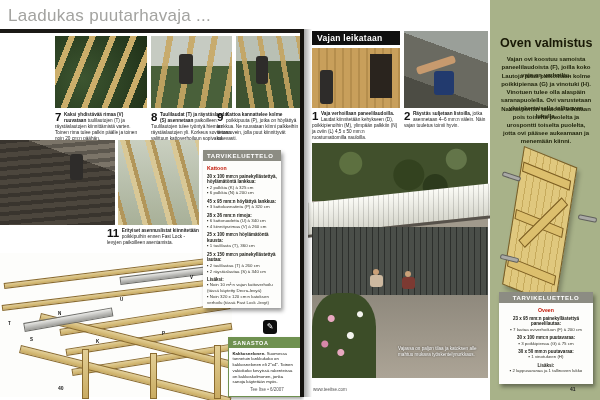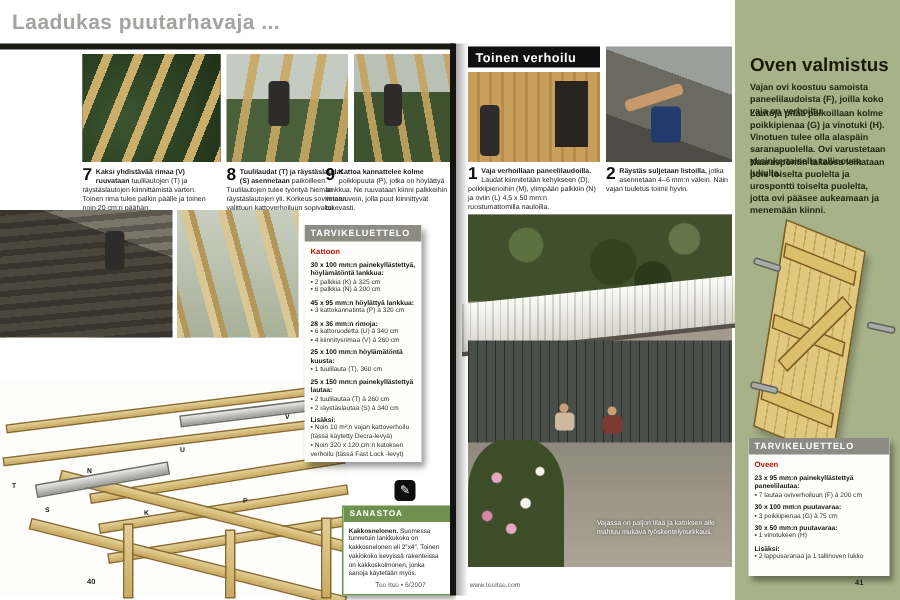--- a/index.html
+++ b/index.html
@@ -6,21 +6,21 @@
   #canvas{position:relative;width:600px;height:400px;background:#f2f2ef;overflow:hidden;
     font-family:"Liberation Sans",sans-serif;}
   .abs{position:absolute;}
   
   #leftpage{left:0;top:0;width:304px;height:400px;background:#fff;}
   #rightpage{left:304px;top:0;width:186px;height:400px;background:#fff;}
   #gutter{left:300px;top:29px;width:4px;height:368px;background:#15130f;}
   #gutter-shadow{left:304px;top:29px;width:8px;height:368px;
     background:linear-gradient(90deg,rgba(0,0,0,.35),rgba(0,0,0,0));}
   
-  .mag-header{left:8px;top:6px;font-size:14px;font-weight:bold;color:#a3a3a0;letter-spacing:.3px;}
+  .mag-header{left:8px;top:6px;font-size:17px;font-weight:normal;color:#a3a3a0;letter-spacing:.3px;}
   #toprule{left:0;top:29px;width:303px;height:4px;background:#1b1916;}
   
   .ph{position:absolute;overflow:hidden;background:#777;}
   .ph-beams{background-color:#2e4423;background-image:
     repeating-linear-gradient(112deg,transparent 0 13px,rgba(212,180,110,.95) 13px 19px),
     radial-gradient(circle at 30% 60%,#3c5530,#1f3018);}
   .ph-frame{background:repeating-linear-gradient(100deg,transparent 0 16px,rgba(200,168,100,.9) 16px 22px),
     linear-gradient(180deg,#c6cbc2 0 42%,#49603a 42% 100%);}
   .ph-frame2{background:repeating-linear-gradient(80deg,transparent 0 14px,rgba(196,164,96,.9) 14px 19px),
     linear-gradient(180deg,#b9c0b4 0 35%,#3f5331 35% 100%);}
@@ -85,21 +85,21 @@
   .bp-bush{position:absolute;left:0;top:150px;width:64px;height:85px;background-color:#3c4d28;
     background-image:radial-gradient(circle at 30% 30%,#e8a8c0 0 3px,transparent 4px),
     radial-gradient(circle at 60% 50%,#f3f3ee 0 3px,transparent 4px),
     radial-gradient(circle at 45% 70%,#e8a8c0 0 3px,transparent 4px),
     radial-gradient(circle at 75% 25%,#f3f3ee 0 2.5px,transparent 3.5px),
     radial-gradient(circle at 20% 60%,#d687a8 0 3px,transparent 4px);
     border-radius:40% 40% 0 0;}
   .bp-caption{position:absolute;left:86px;top:203px;width:84px;font-size:4.6px;line-height:1.35;
     color:#fff;text-shadow:0 0 2px rgba(0,0,0,.8);}
   
-  #sidebar{left:490px;top:0;width:110px;height:400px;background:#a8b289;}
+  #sidebar{left:490px;top:0;width:110px;height:400px;background:#a8b289;text-align:center;}
   .sb-title{position:absolute;left:10px;top:36px;font-size:12.5px;font-weight:bold;color:#191906;}
   .sb-par{position:absolute;left:10px;width:92px;font-size:6px;font-weight:bold;line-height:1.32;color:#23270f;margin:0;}
   
   .door{position:absolute;left:22px;top:6px;width:54px;height:138px;transform:rotate(9deg) skewY(13deg);
     transform-origin:top left;border:1px solid #7b5d22;
     background:repeating-linear-gradient(90deg,#e0c87e 0 6px,#c6aa5c 6px 7px);
     box-shadow:3px 3px 4px rgba(0,0,0,.25);}
   .batten{position:absolute;left:1px;width:48px;height:8px;background:#dcbf6d;border:1px solid #7b5d22;}
   .brace{position:absolute;left:-4px;top:60px;width:66px;height:7px;background:#dcbf6d;border:1px solid #7b5d22;
     transform:rotate(-58deg);}
@@ -136,20 +136,24 @@
     <div class="cap" style="left:217px;top:112px;width:84px;">
       <span class="num">9</span><b>Kattoa kannattelee kolme</b>
       <span>poikkipuuta (P), jotka on höylättyä lankkua. Ne ruuvataan kiinni palkkeihin vinoruuvein, jolla puut kiinnittyvät tukevasti.</span>
     </div>
 
     <div class="ph ph-roofdark" style="left:0;top:140px;width:115px;height:85px;">
       <div class="figure" style="left:70px;top:14px;width:13px;height:26px;"></div>
     </div>
     <div class="ph ph-joists" style="left:118px;top:140px;width:81px;height:85px;"></div>
 
+    <div class="cap" style="left:107px;top:228px;width:92px;">
+      <span class="num">11</span><b>Erityiset asennuslistat kiinnitetään</b>
+      <span>poikkipuihin ennen Fast Lock -levyjen paikoilleen asentamista.</span>
+    </div>
 
     <div class="annot" style="left:2px;top:258px;width:58px;">Ruodeväli vaihtelee valitun kattomateriaalin mukaan. Decra-kattoon riittää 37 cm:n väli ruoteen keskeltä keskelle.</div>
     <div class="annot-line" style="left:60px;top:266px;width:66px;transform:rotate(5deg);"></div>
 
     <div id="diagram" class="abs">
       <div class="beam" style="left:4px;top:30px;width:210px;height:4px;transform:rotate(-7deg);"></div>
       <div class="beam" style="left:2px;top:52px;width:214px;height:4px;transform:rotate(-7deg);"></div>
       <div class="beam" style="left:60px;top:76px;width:170px;height:5px;transform:rotate(-9deg);"></div>
       <div class="beam" style="left:66px;top:96px;width:166px;height:5px;transform:rotate(-9deg);"></div>
       <div class="beam" style="left:72px;top:116px;width:160px;height:5px;transform:rotate(-9deg);"></div>
@@ -201,21 +205,21 @@
         <b>Kakkosnelonen.</b>
         <span>Suomessa tunnetuin lankkukoko on kakkosnelonen eli 2″x4″. Toinen vakiokoko kevyissä rakenteissa on kakkoskolmonen, jonka sanoja käytetään myös.</span>
       </div>
     </div>
 
     <div class="pgnum" style="left:58px;top:385px;">40</div>
     <div class="foot" style="left:222px;top:387px;width:90px;text-align:center;">Tee Itse • 6/2007</div>
   </div>
 
   <div id="rightpage" class="abs"></div>
-  <div class="secbar" style="left:312px;top:31px;width:78px;">Toinen verhoilu</div>
+  <div class="secbar" style="left:312px;top:31px;width:78px;">Vajan leikataan</div>
 
   <div class="ph ph-wall" style="left:312px;top:48px;width:88px;height:60px;">
     <div class="figure" style="left:8px;top:22px;width:13px;height:34px;"></div>
     <div class="figure" style="left:58px;top:6px;width:22px;height:44px;background:#2a241e;border-radius:0;"></div>
   </div>
   <div class="ph ph-drill" style="left:404px;top:31px;width:84px;height:77px;">
     <div class="figure" style="left:30px;top:40px;width:20px;height:24px;background:#223a6e;"></div>
     <div class="figure" style="left:12px;top:30px;width:40px;height:8px;background:#c79a6e;transform:rotate(-18deg);"></div>
   </div>
 

